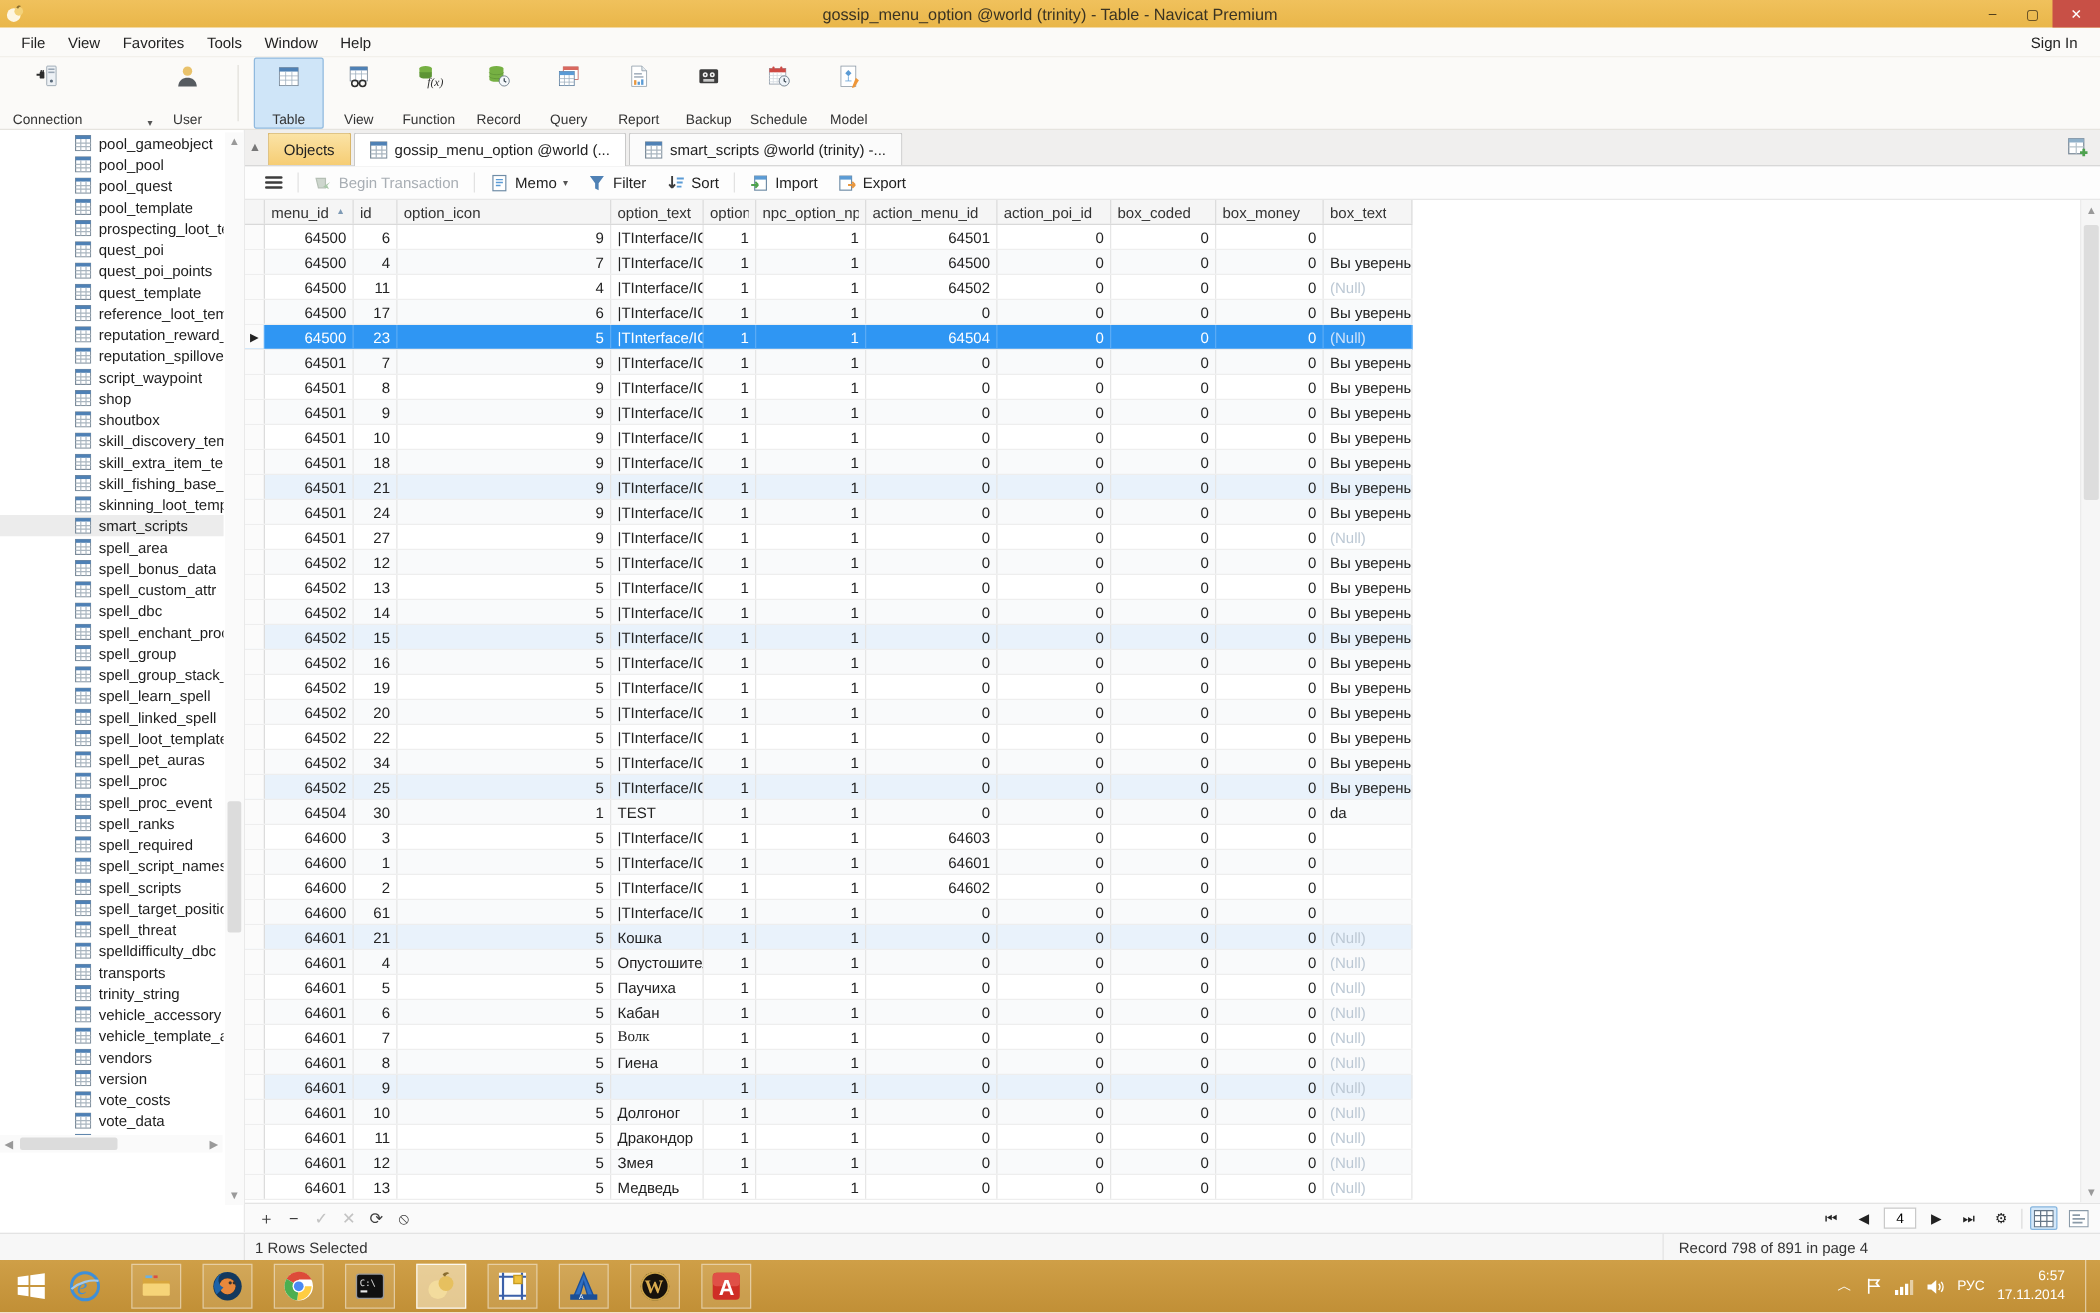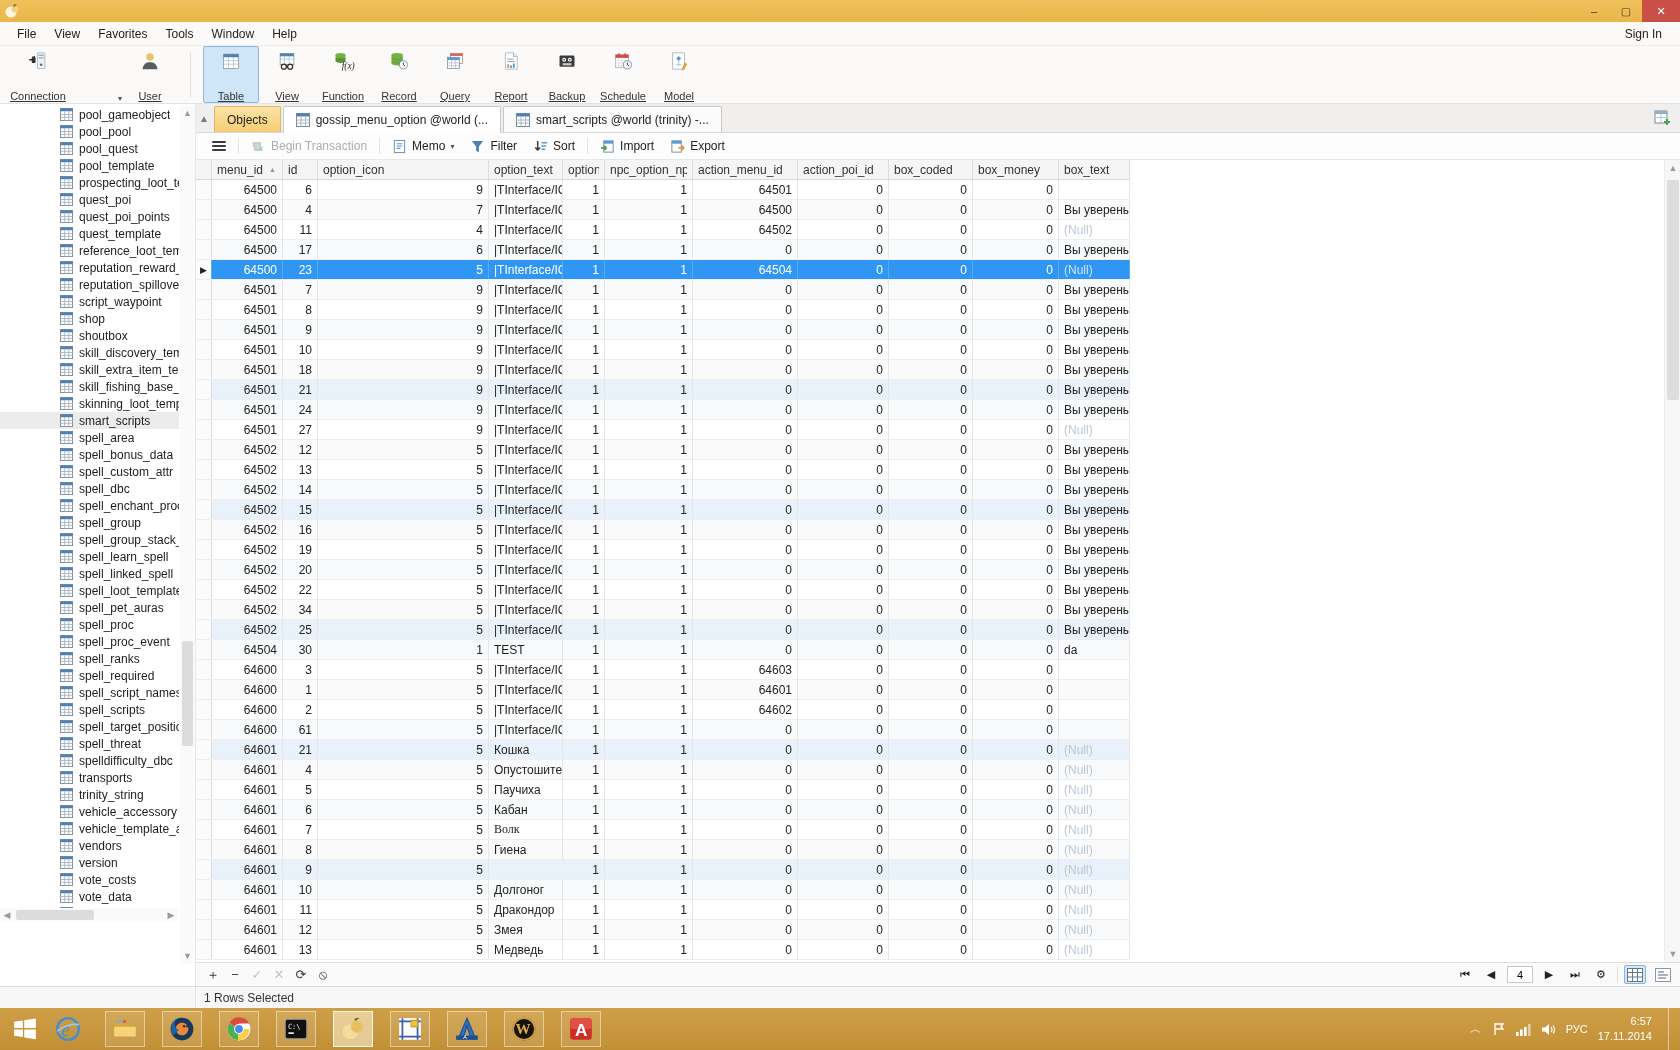--- a/index.html
+++ b/index.html
@@ -16,21 +16,21 @@
 
   
   .menubar { height:24px; background:#fbfaf8; display:flex; align-items:center; padding-left:8px; border-bottom:1px solid #f0ede6; }
   .menu-item { padding:0 9px; height:24px; display:flex; align-items:center; color:#222; }
   .signin { margin-left:auto; padding-right:18px; color:#222; }
 
   
   .toolbar { height:58px; background:#fbfaf8; display:flex; align-items:stretch; padding-left:10px; border-bottom:1px solid #e6e4df; }
   .toolbtn { width:56px; display:flex; flex-direction:column; align-items:center; justify-content:flex-start; padding-top:4px; border:1px solid transparent; border-radius:2px; }
   .toolbtn svg { width:30px; height:30px; }
-  .toolbtn .tlabel { font-size:11px; margin-top:19px; color:#333;text-decoration:underline; }
+  .toolbtn .tlabel { font-size:11px; margin-top:19px; color:#333; }
   .toolbtn.active { background:#cfe5f8; border-color:#8fb9de; }
   .tool-sep { width:1px; background:#e2e0da; margin:6px 12px; }
   .conn-caret { font-size:8px; color:#555; align-self:flex-end; margin:-14px 0 0 52px; }
   .conn-wrap { display:flex; }
 
   
   .body-row { display:flex; height:882px; }
 
   
   .sidebar { width:196px; background:#fff; position:relative; border-right:1px solid #e9e9e9; }
@@ -122,20 +122,21 @@
 </style>
 </head>
 <body>
 
 <div class="titlebar">
   <svg class="tb-logo" viewBox="0 0 16 16">
       <circle cx="7" cy="9" r="5.5" fill="#fdf6e3"></circle>
       <circle cx="11" cy="6" r="3.5" fill="#f3d27a"></circle>
       <path d="M9 3c1-2 3-2 4-1-1 0-2 1-2.5 2z" fill="#8a6d2f"></path>
     </svg>
+  <div class="tb-title">gossip_menu_option @world (trinity) - Table - Navicat Premium</div>
   <div class="winbtns">
     <div class="winbtn">–</div>
     <div class="winbtn">▢</div>
     <div class="winbtn close">✕</div>
   </div>
 </div>
 
 <div class="menubar">
   <div class="menu-item">File</div>
   <div class="menu-item">View</div>
@@ -1375,20 +1376,21 @@
             </svg>
         </div>
       </div>
     </div>
   </div>
 </div>
 
 <div class="statusbar">
   <div class="sb-left-pad"></div>
   <div class="sb-msg">1 Rows Selected</div>
+  <div class="sb-record">Record 798 of 891 in page 4</div>
 </div>
 
 <div class="taskbar">
   <div class="tb-start">
     <svg viewBox="0 0 24 24">
         <path d="M2 5.2l8-1.1V11H2zM11.3 3.9L22 2.4V11H11.3zM2 12.5h8v6.9L2 18.3zM11.3 12.5H22v8.9l-10.7-1.6z" fill="#fff"></path>
       </svg>
   </div>
   <div class="tb-app">
     <svg viewBox="0 0 24 24">

